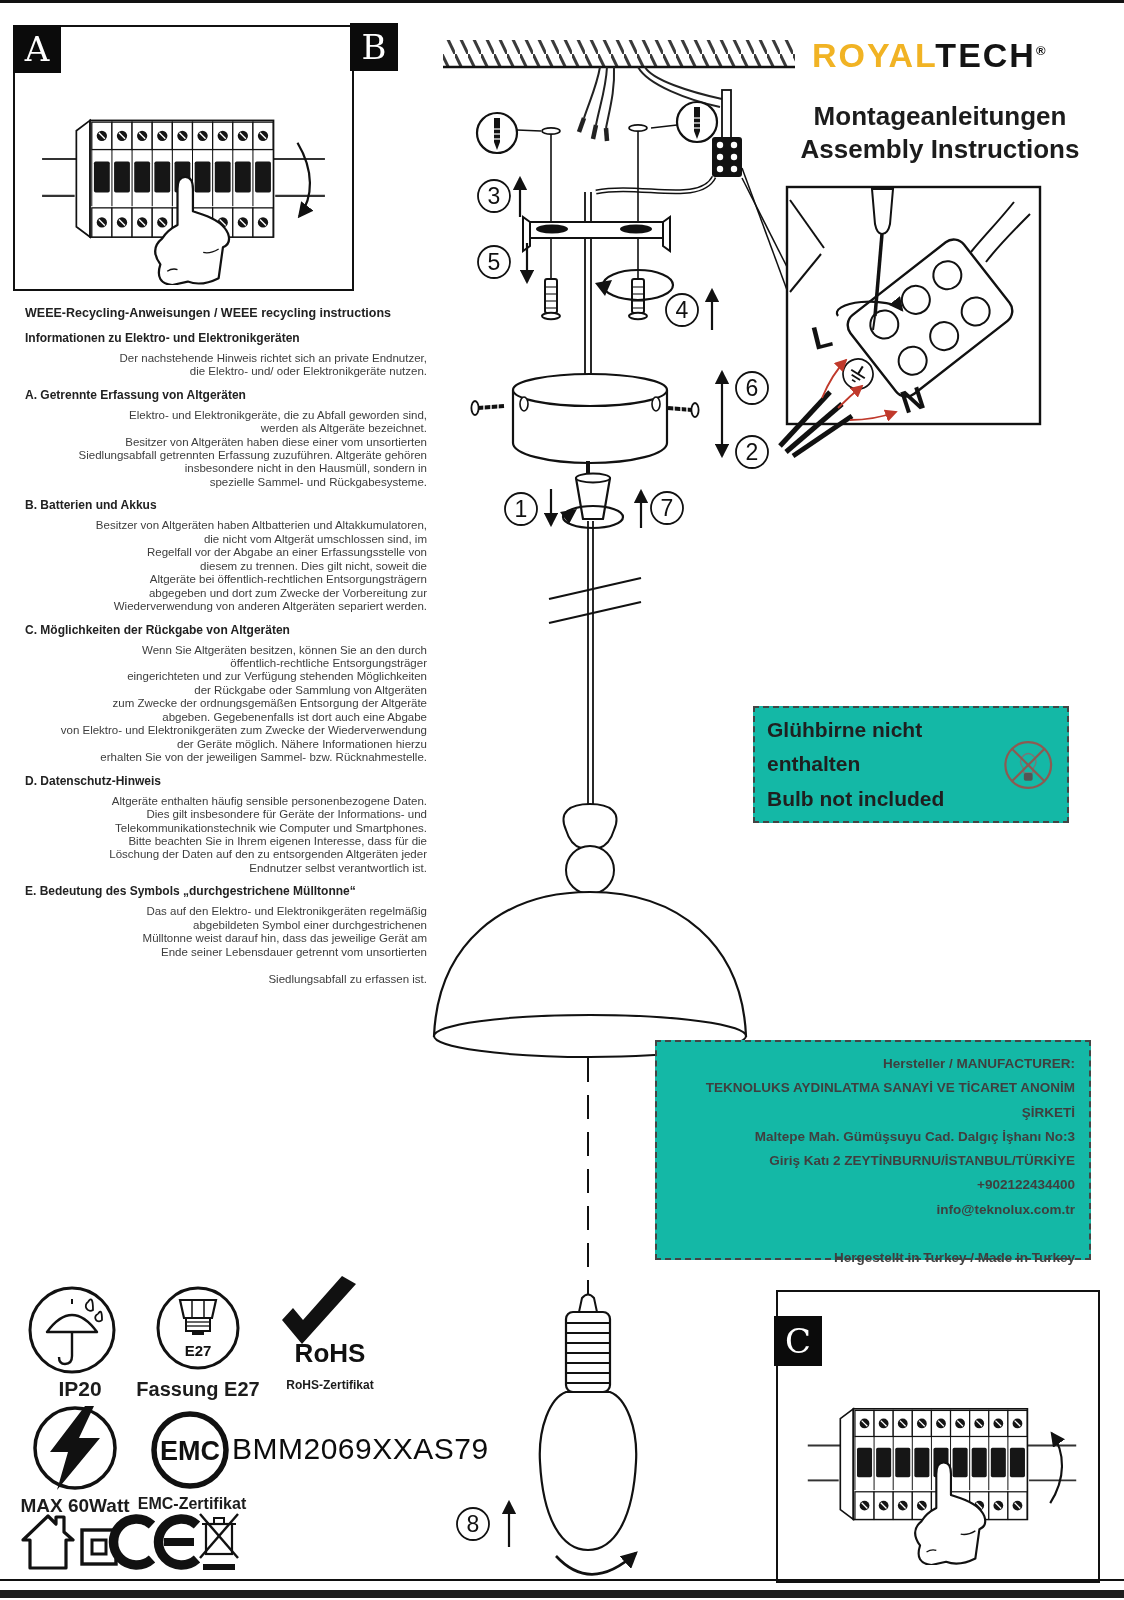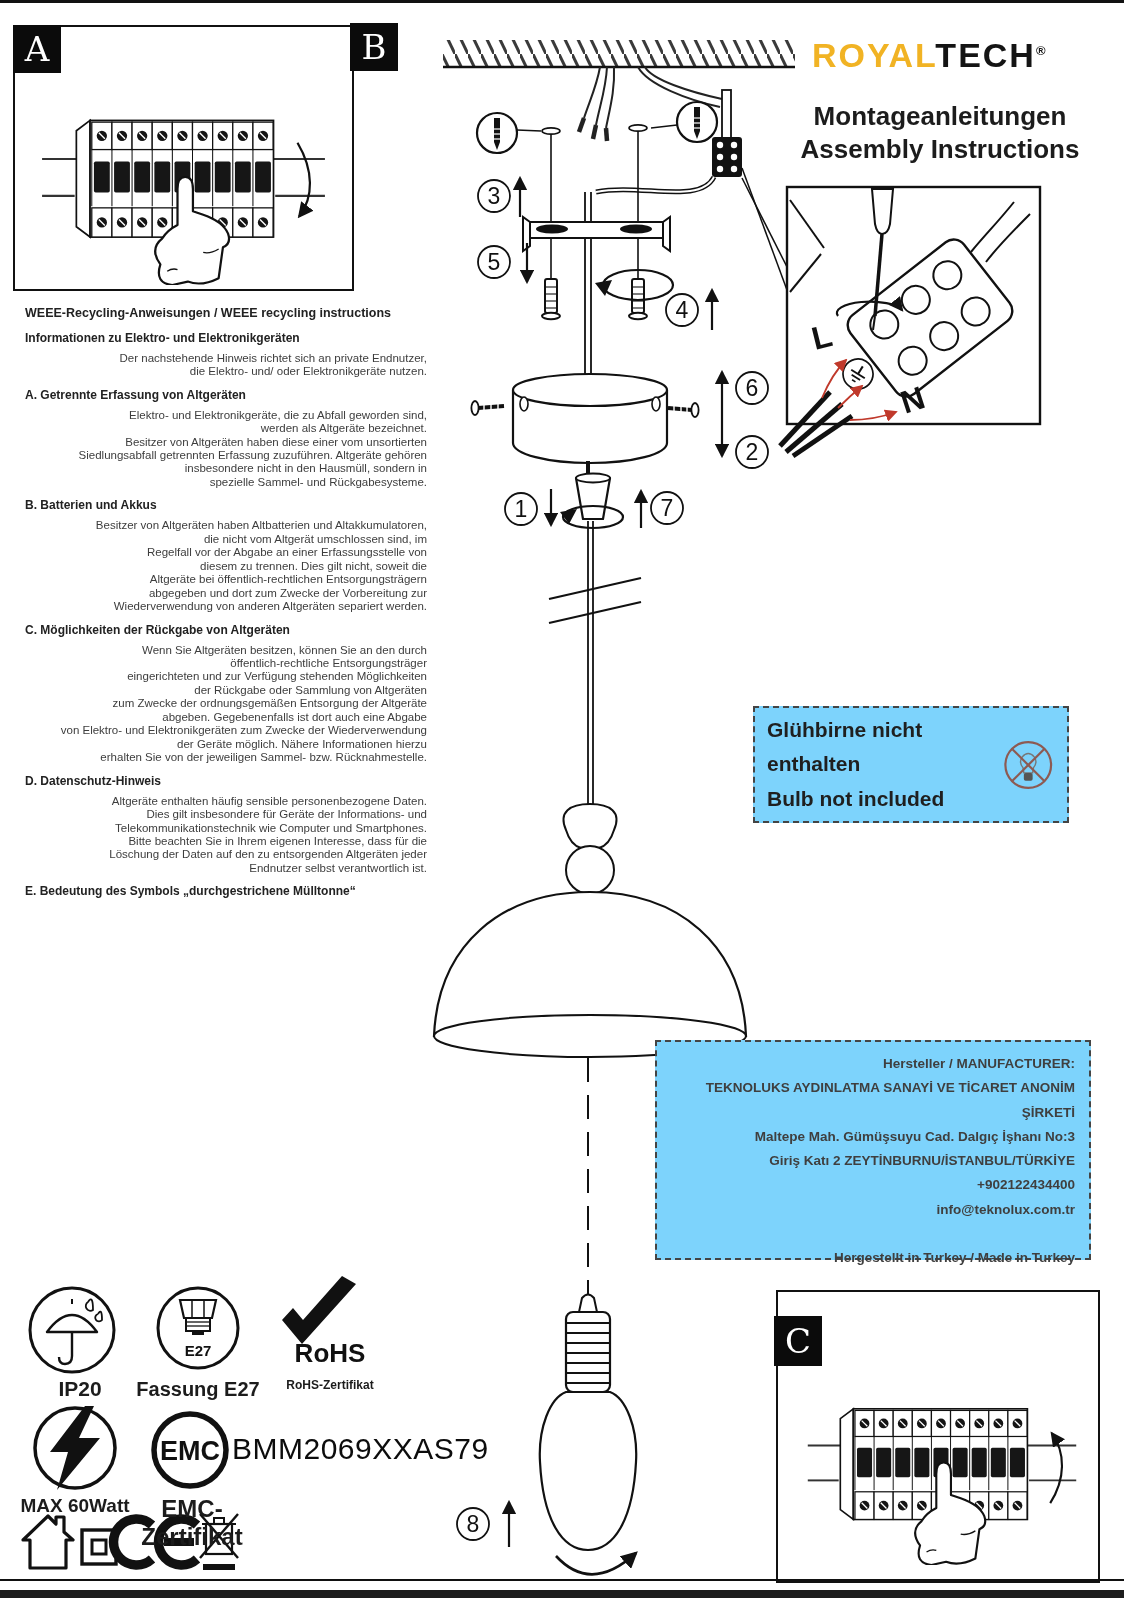--- a/index.html
+++ b/index.html
@@ -17,21 +17,21 @@
   #logo .tech{color:#141414;}
   #logo sup{font-size:13px;color:#141414;}
   #title{font-weight:bold;font-size:26px;line-height:1.25;text-align:center;color:#1c1c1c;}
   
   #weee{width:402px;font-size:11.5px;line-height:1.17;color:#3d3d3d;}
   #weee .whead{font-weight:bold;font-size:12.5px;color:#222;margin-bottom:10px;}
   .wsec{margin-bottom:9px;}
   .wtitle{font-weight:bold;font-size:12px;color:#222;margin-bottom:7px;}
   .wbody{white-space:pre-line;text-align:right;}
   
-  .dashedbox{border:2px dashed #444;background:#7dd3fc;}
+  .dashedbox{border:2px dashed #444;background:#14b8a6;}
   #rsp{font-size:16px;line-height:1.57;font-weight:bold;color:#4a4a4a;padding:12px 14px;white-space:pre-line;}
   #mfr{font-size:13.5px;line-height:1.8;font-weight:bold;color:#3f3f3f;padding:10px 14px;white-space:pre-line;}
   #bulbbox{display:flex;align-items:center;gap:10px;padding:8px 12px;}
   #bulbbox .txt{font-size:21px;font-weight:bold;color:#1f1f1f;line-height:1.65;}
   .iconlabel{font-weight:bold;color:#1c1c1c;text-align:center;}
 </style>
 </head>
 <body>
 
 <div id="page">
@@ -188,20 +188,26 @@
         <div class="wtitle">D. Datenschutz-Hinweis</div>
         <div class="wbody">Altgeräte enthalten häufig sensible personenbezogene Daten.
 Dies gilt insbesondere für Geräte der Informations- und
 Telekommunikationstechnik wie Computer und Smartphones.
  Bitte beachten Sie in Ihrem eigenen Interesse, dass für die
 Löschung der Daten auf den zu entsorgenden Altgeräten jeder
 Endnutzer selbst verantwortlich ist.</div>
       </div>
     <div class="wsec">
         <div class="wtitle">E. Bedeutung des Symbols „durchgestrichene Mülltonne“</div>
+        <div class="wbody">Das auf den Elektro- und Elektronikgeräten regelmäßig
+ abgebildeten Symbol einer durchgestrichenen
+Mülltonne weist darauf hin, dass das jeweilige Gerät am
+Ende seiner Lebensdauer getrennt vom unsortierten
+
+Siedlungsabfall zu erfassen ist.</div>
       </div>
   </div>
 
   <svg class="abs" style="left:0;top:0;" width="1124" height="1600" viewBox="0 0 1124 1600">
     <defs>
       <marker id="ah" viewBox="0 0 10 10" refX="8.5" refY="5" markerWidth="6.5" markerHeight="6.5" orient="auto-start-reverse">
         <path d="M0,0 L10,5 L0,10 z" fill="#111"></path>
       </marker>
       <marker id="ahr" viewBox="0 0 10 10" refX="8.5" refY="5" markerWidth="7" markerHeight="7" orient="auto-start-reverse">
         <path d="M0,0 L10,5 L0,10 z" fill="#C0392B"></path>
@@ -533,21 +539,21 @@
       <line x1="200" y1="1514" x2="238" y2="1558" stroke="#111" stroke-width="2.4"></line>
       <line x1="238" y1="1514" x2="200" y2="1558" stroke="#111" stroke-width="2.4"></line>
       <rect x="203" y="1564" width="32" height="6" fill="#111"></rect>
     </g>
   </svg>
 
   <div class="abs iconlabel" style="left:40px;top:1377px;width:80px;font-size:21px;">IP20</div>
   <div class="abs iconlabel" style="left:128px;top:1378px;width:140px;font-size:20px;">Fassung E27</div>
   <div class="abs iconlabel" style="left:255px;top:1378px;width:150px;font-size:12px;">RoHS-Zertifikat</div>
   <div class="abs iconlabel" style="left:10px;top:1495px;width:130px;font-size:19px;">MAX 60Watt</div>
-  <div class="abs iconlabel" style="left:122px;top:1495px;width:140px;font-size:24px;">EMC-Zertifikat</div>
+  <div class="abs iconlabel" style="left:122px;top:1495px;width:140px;font-size:16px;">EMC-Zertifikat</div>
   <div class="abs" style="left:232px;top:1432px;font-size:30px;font-weight:normal;color:#0c0c0c;letter-spacing:0.5px;">BMM2069XXAS79</div>
 
   <div class="abs frame" style="left:776px;top:1290px;width:320px;height:289px;">
     <div class="abs plabel" style="left:-4px;top:24px;width:48px;height:50px;">
       <span>C</span>
     </div>
     <div class="abs" id="breaker-c" style="left:22px;top:68px;width:284px;height:205px;"><svg width="100%" height="100%" viewBox="0 0 330 252" preserveAspectRatio="xMidYMid meet">
     <defs>
             <marker id="bc-ah" viewBox="0 0 10 10" refX="8.5" refY="5" markerWidth="7" markerHeight="7" orient="auto-start-reverse">
       <path d="M0,0 L10,5 L0,10 z" fill="#111"></path>

